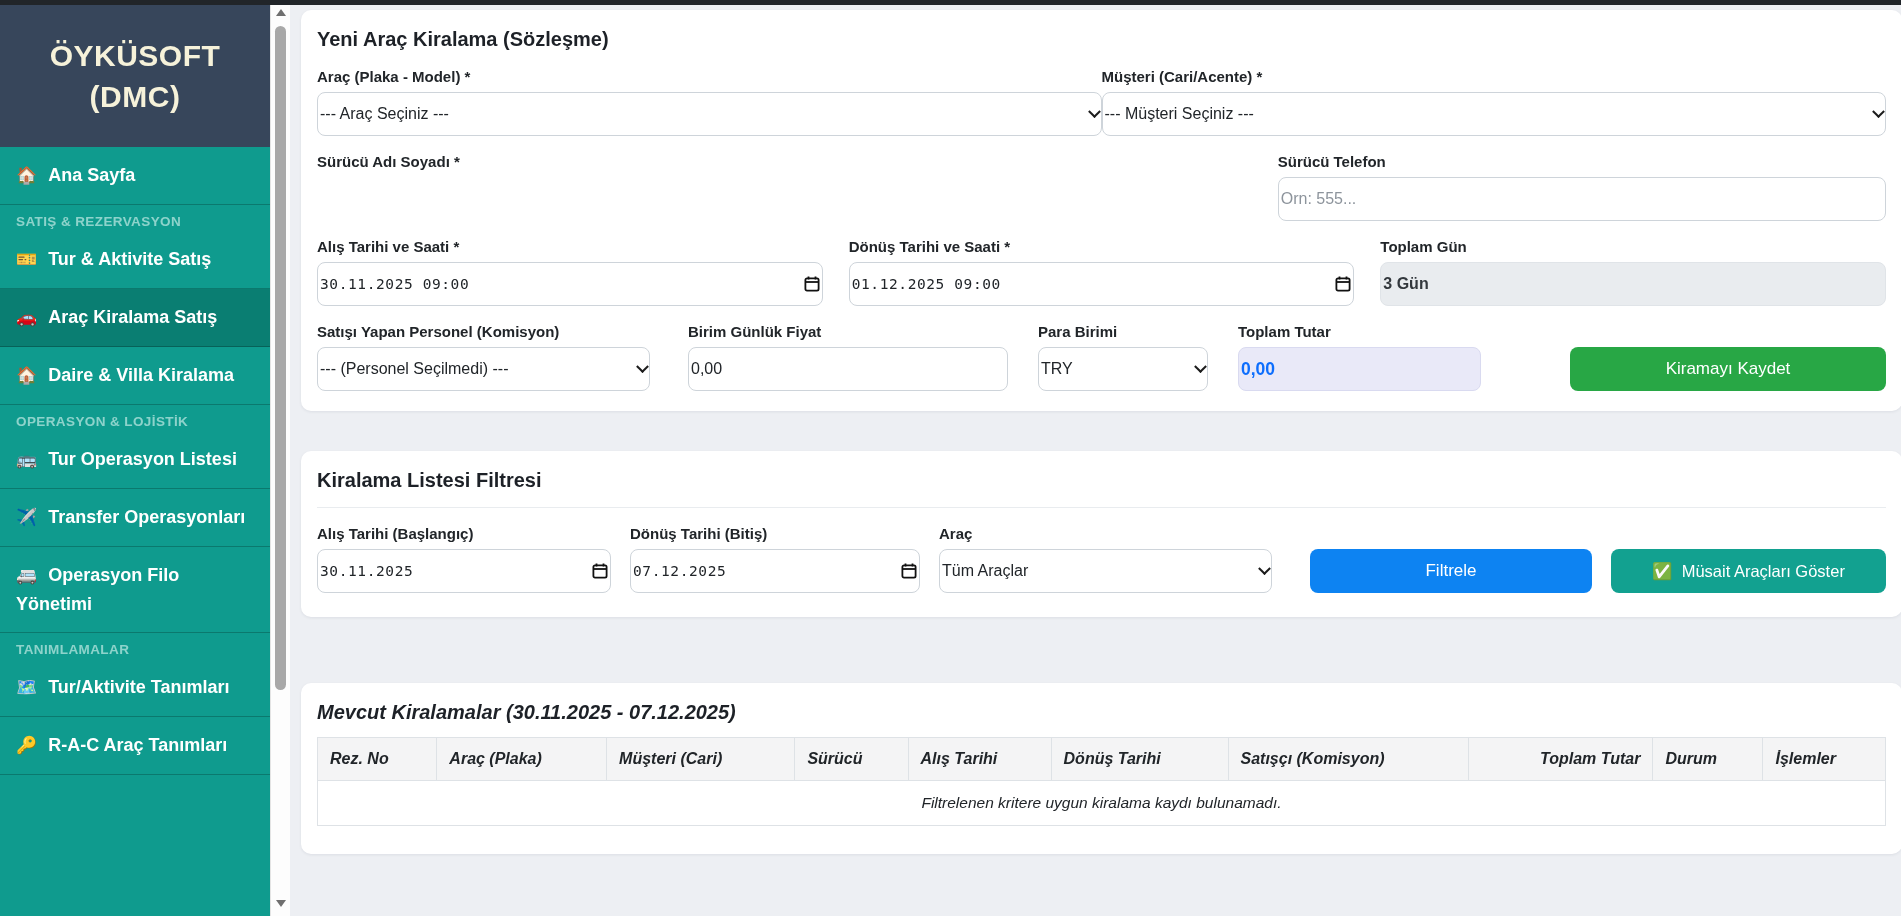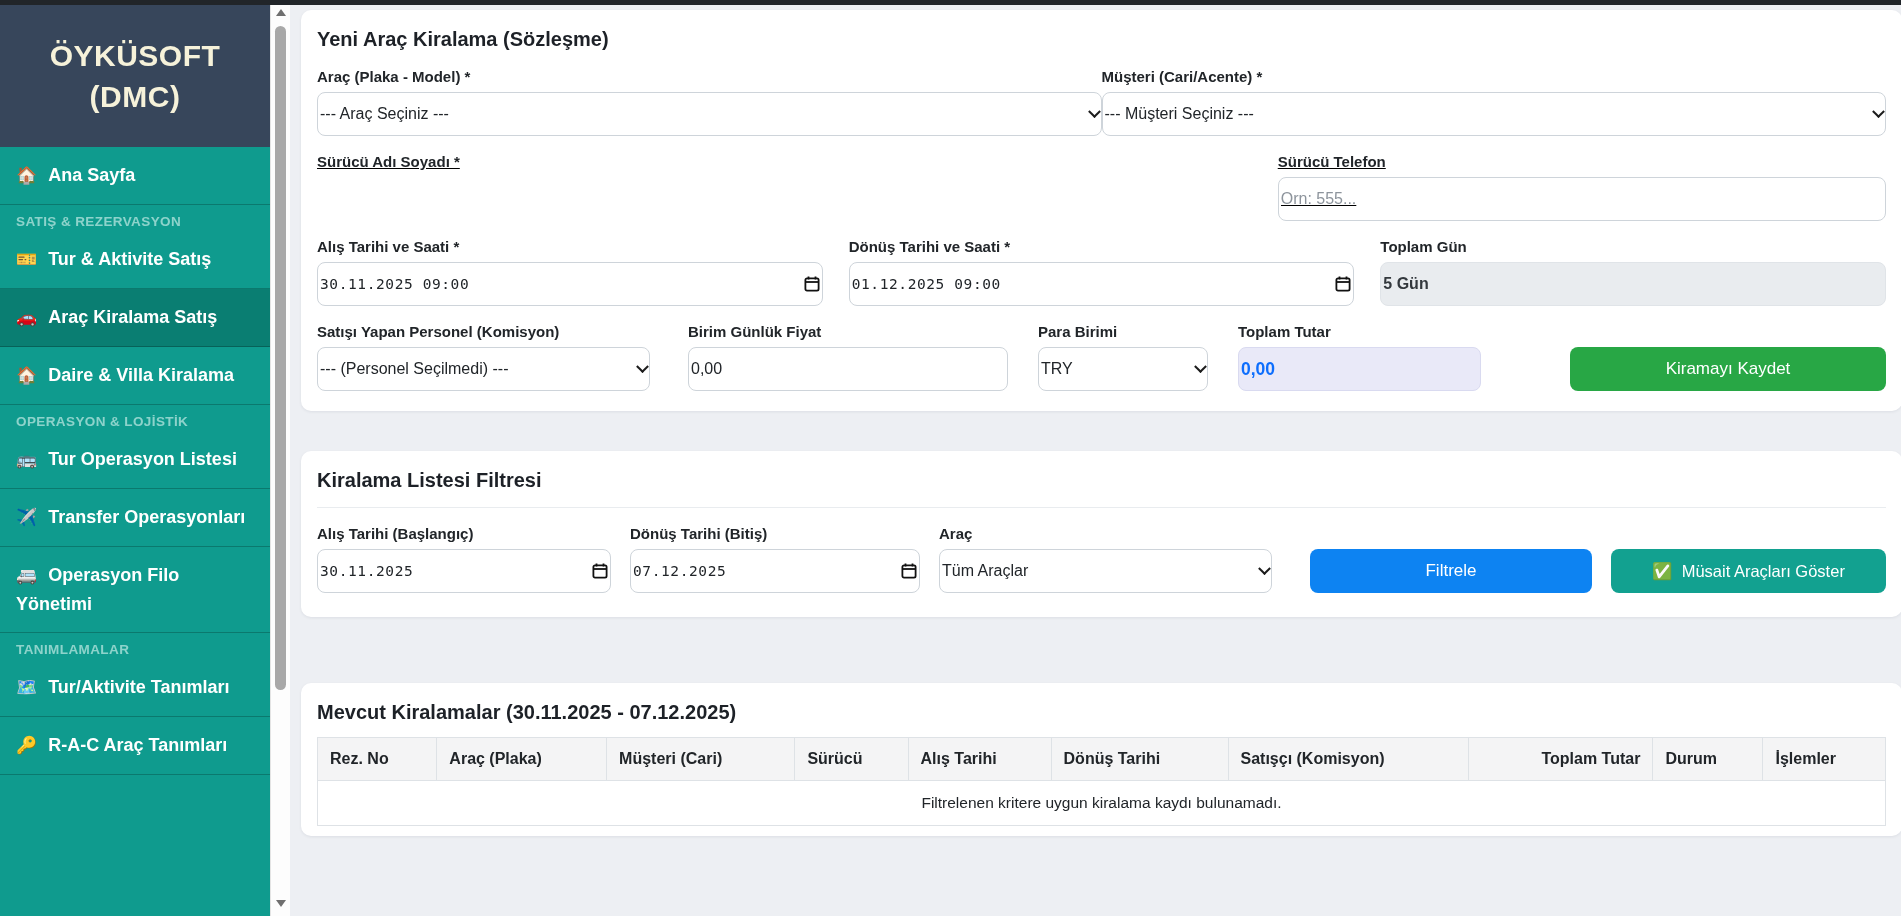--- a/index.html
+++ b/index.html
@@ -30,21 +30,21 @@
   .sb-thumb { position:absolute; left:4px; top:26px; width:11px; height:664px;
       background:#a8a8a8; border-radius:6px; }
 
   
   .main { flex:1; padding:10px 23px 0 11px; position:relative; }
   .card { background:#fff; border-radius:10px; box-shadow:0 1px 3px rgba(25,35,60,0.08);
       padding:18px 16px 20px; }
   .card-title { font-size:20px; font-weight:bold; color:#1d2127; }
   .form-row { display:grid; margin-top:17px; }
   .row-1 { grid-template-columns:1fr 1fr; }
-  .row-2 { grid-template-columns:1.54fr 1fr; column-gap:24px;text-decoration:underline; }
+  .row-2 { grid-template-columns:1.54fr 1fr; column-gap:24px; }
   .row-3 { grid-template-columns:1fr 1fr 1fr; column-gap:26px; }
   .flex-row { display:flex; margin-top:17px; gap:30px; align-items:flex-end; }
   label.fld { display:block; font-size:15px; font-weight:bold; color:#212529; margin-bottom:7px; }
   .control { height:44px; border:1px solid #ced4da; border-radius:8px; background:#fff;
       display:flex; align-items:center; padding:0 2px; font-size:16px; color:#212529; width:100%;
       font-family:"Liberation Sans", sans-serif; }
   .control.select { justify-content:space-between; cursor:pointer; }
   .chev { width:9px; height:9px; border-right:2.2px solid #1c1c1c; border-bottom:2.2px solid #1c1c1c;
       transform:rotate(45deg) translate(-2px,-2px); flex:0 0 auto; }
   input.control::placeholder { color:#8d949c; }
@@ -176,21 +176,21 @@
             <svg class="cal" width="16" height="16" viewBox="0 0 16 16">
               <path d="M4.5 0.5v3M11.5 0.5v3" stroke="#111" stroke-width="1.8" fill="none"></path>
               <rect x="1.4" y="2.4" width="13.2" height="12.2" rx="1.6" fill="none" stroke="#111" stroke-width="1.8"></rect>
               <path d="M1.4 6h13.2" stroke="#111" stroke-width="1.8"></path>
             </svg>
           </div>
         </div>
         <div>
           <label class="fld">Toplam Gün</label>
           <div class="control disabled">
-            <span>5 Gün</span>
+            <span>3 Gün</span>
           </div>
         </div>
       </div>
 
       <div class="flex-row">
         <div style="width:333px; flex:0 0 333px;">
           <label class="fld">Satışı Yapan Personel (Komisyon)</label>
           <div class="control select">
             <span>--- (Personel Seçilmedi) ---</span>
             <span class="chev"></span>
@@ -255,21 +255,21 @@
         <button class="btn btn-filter">
           <span>Filtrele</span>
         </button>
         <button class="btn btn-avail">
           <span>✅</span>
           <span>Müsait Araçları Göster</span>
         </button>
       </div>
     </section>
 
-    <section class="card" style="padding-bottom:10px;">
+    <section class="card" style="padding-bottom:28px;font-style:italic;">
       <h2 class="card-title">Mevcut Kiralamalar (30.11.2025 - 07.12.2025)</h2>
 
       <table class="rentals">
         <colgroup>
           <col style="width:116px">
             <col style="width:165px">
             <col style="width:183px">
             <col style="width:110px">
           <col style="width:139px">
             <col style="width:172px">

